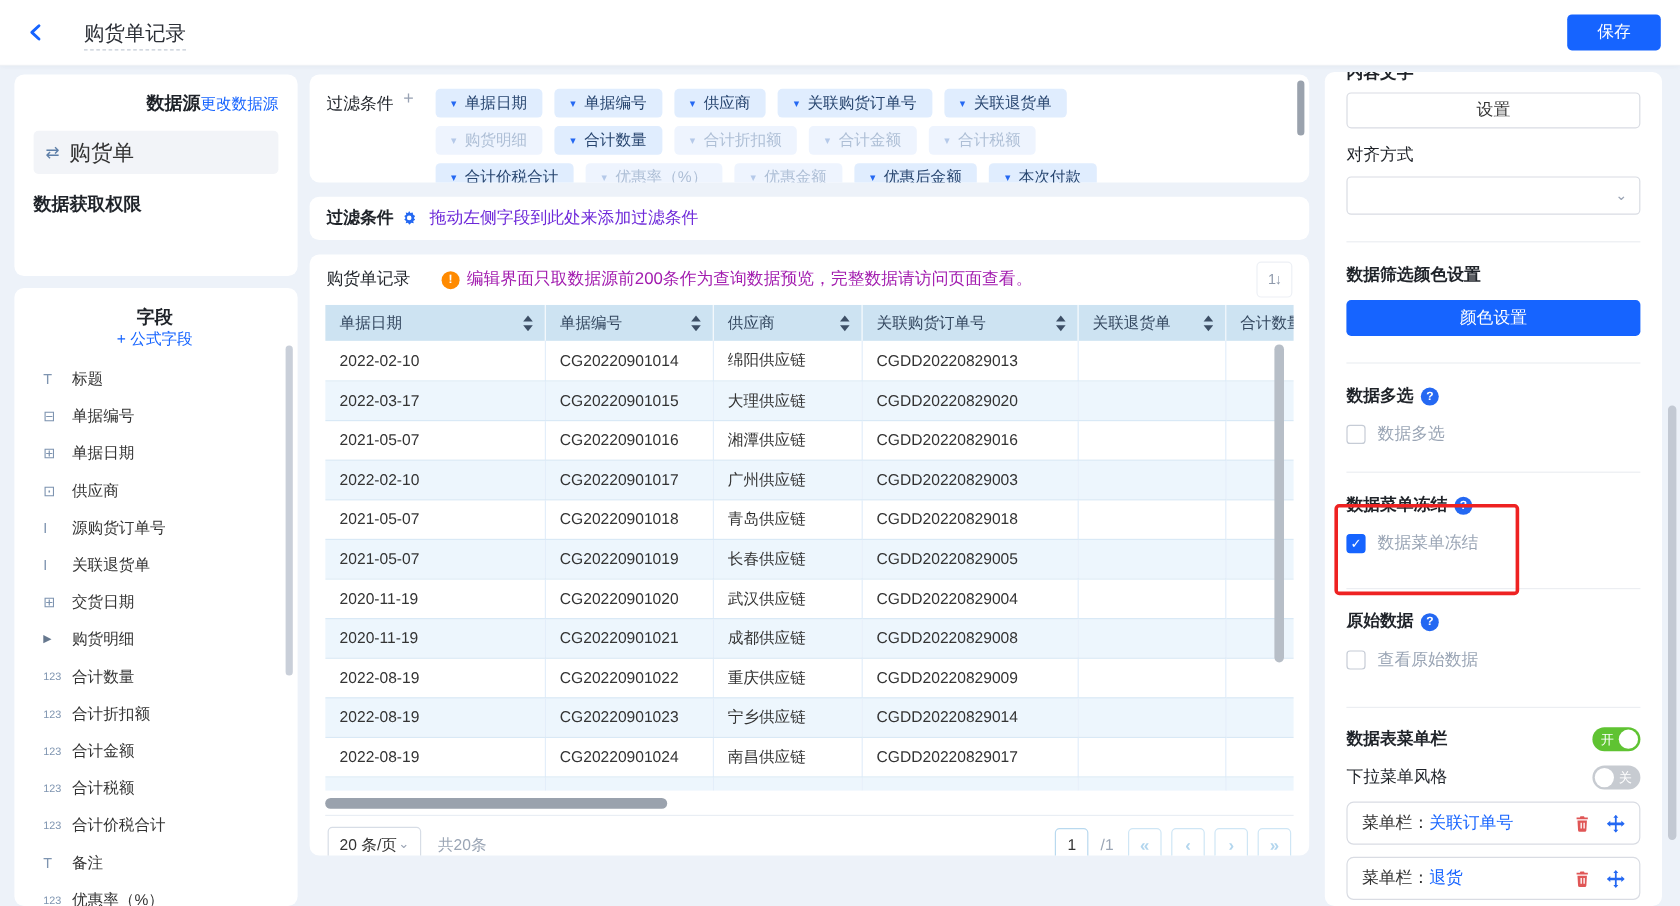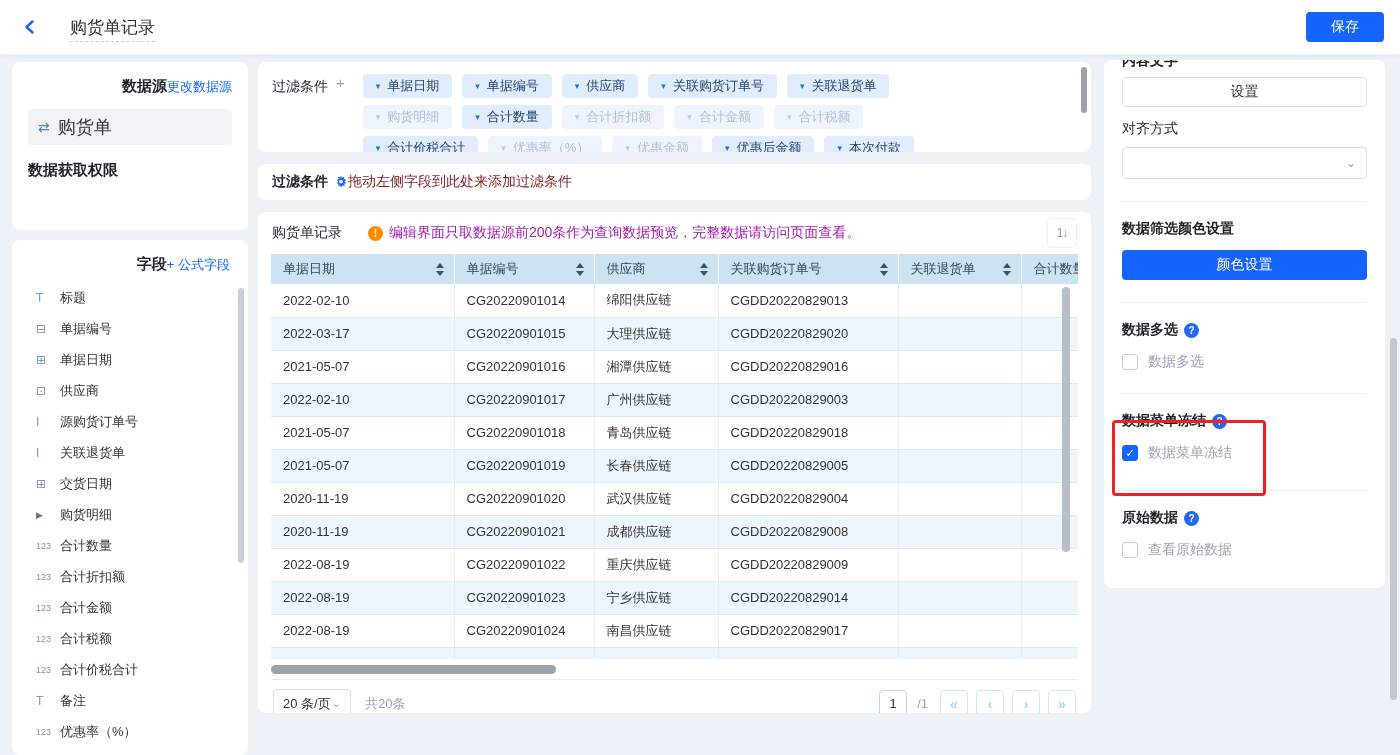--- a/index.html
+++ b/index.html
@@ -24,21 +24,21 @@
   .panel-title { font-size:15px; font-weight:bold; color:#1f2329; }
   .blue-link { color:#1664FF; font-size:13px; cursor:pointer; }
   .ds-item { margin-top:13px; height:36px; background:#f2f4f8; border-radius:4px; display:flex; align-items:center; padding:0 10px; }
   .ds-icon { color:#5E7FA8; font-size:14px; margin-right:8px; }
   .ds-label { font-size:18px; color:#333; }
   .perm-title { margin-top:16px; font-size:15px; font-weight:bold; color:#1f2329; }
   .perm-btn { margin-top:11px; width:100%; height:36px; background:#1664FF; color:#fff; border:none; border-radius:4px;
               font-size:14px; display:flex; align-items:center; justify-content:center; cursor:pointer; }
 
   #card-fields { left:12px; top:240px; width:236px; height:515px; padding:15px 10px 10px 16px; overflow:hidden; }
-  #card-fields .panel-head { padding-right:8px; }
+  #card-fields .panel-head { padding-right:8px;flex-direction:column; }
   .fields-list { margin-top:8px; }
   .field-item { height:31px; display:flex; align-items:center; cursor:pointer; border-radius:4px; padding-left:8px; }
   .f-icon { width:24px; color:#7E94B0; font-size:12px; flex:none; }
   .f-icon.f-num { font-size:9px; letter-spacing:0; }
   .f-icon.f-exp { color:#66788e; font-size:9px; }
   .f-label { font-size:13px; color:#333; white-space:nowrap; }
   .fields-scroll { position:absolute; right:4px; top:48px; width:6px; height:275px; background:#c9cfd9; border-radius:3px; }
 
   
   #card-display { left:258px; top:62px; width:833px; height:90px; padding:12px 24px 8px 14px; display:flex; overflow:hidden; }
@@ -51,21 +51,21 @@
   .chip .chip-label { color:#27456F; font-size:13px; font-weight:500; }
   .chip.off { background:#EEF4FE; }
   .chip.off .caret { color:#B5C9E9; }
   .chip.off .chip-label { color:#AEBFD6; font-weight:400; }
   .display-scroll { position:absolute; right:4px; top:5px; width:6px; height:46px; background:#9aa2ad; border-radius:3px; }
 
   
   #card-filter { left:258px; top:164px; width:833px; height:36px; display:flex; align-items:center; padding:0 14px; }
   .filter-label { font-size:14px; font-weight:bold; color:#1f2329; }
   .gear { margin-left:6px; display:flex; }
-  .filter-placeholder { color:#7f1d1d; font-size:14px; }
+  .filter-placeholder { margin-left:10px; color:#6d28d9; font-size:14px; }
 
   
   #card-table { left:258px; top:212px; width:833px; height:501px; overflow:hidden; }
   .table-toolbar { height:42px; display:flex; align-items:center; padding:0 14px; }
   .table-title { font-size:14px; color:#1f2329; }
   .warn-wrap { display:flex; align-items:center; margin-left:26px; }
   .warn-text { color:#a21caf; font-size:14px; margin-left:6px; }
   .round-ic { width:15px; height:15px; border-radius:50%; color:#fff; font-size:10px; font-weight:bold;
               display:inline-flex; align-items:center; justify-content:center; flex:none; }
   .warn-ic { background:#FF8A00; }
@@ -96,21 +96,21 @@
   .pg-size .chev { margin-left:auto; color:#98a2b3; font-size:11px; }
   .pg-total { margin-left:14px; color:#9aa5b5; font-size:13px;text-align:center; }
   .pg-right { margin-left:auto; display:flex; align-items:center; gap:8px; }
   .pg-input { width:28px; height:28px; border:1px solid #b9d9ef; border-radius:4px; text-align:center; font-size:13px; color:#333;
               font-family:inherit; }
   .pg-of { color:#9aa5b5; font-size:13px; margin:0 4px 0 2px; }
   .pg-btn { width:28px; height:28px; border:1px solid #cfe6f5; background:#fff; border-radius:4px; color:#b3d6ee;
             font-size:14px; font-weight:bold; display:flex; align-items:center; justify-content:center; cursor:default; }
 
   
-  #card-settings { left:1104px; top:60px; width:281px; height:528px; padding:0 18px; overflow:hidden; }
+  #card-settings { left:1104px; top:60px; width:281px; height:695px; padding:0 18px; overflow:hidden; }
   .clipped-label { margin-top:-9px; font-size:14px; font-weight:bold; color:#1f2329; line-height:18px; }
   .white-btn { margin-top:8px; width:100%; height:30px; background:#fff; border:1px solid #d9dce3; border-radius:4px;
                font-size:14px; color:#333; display:flex; align-items:center; justify-content:center; cursor:pointer; }
   .set-label { margin-top:13px; font-size:14px; color:#1f2329; }
   .select { margin-top:9px; height:32px; border:1px solid #d9dce3; border-radius:4px; display:flex; align-items:center;
             padding:0 10px; cursor:pointer; }
   .select .chev { margin-left:auto; color:#98a2b3; font-size:12px; }
   .divider { margin-top:22px; border-top:1px solid #eceef2; }
   .sec-title { margin-top:18px; font-size:14px; font-weight:bold; color:#1f2329; display:flex; align-items:center; }
   .blue-btn { margin-top:12px; width:100%; height:30px; background:#1664FF; border:none; border-radius:4px; color:#fff;

